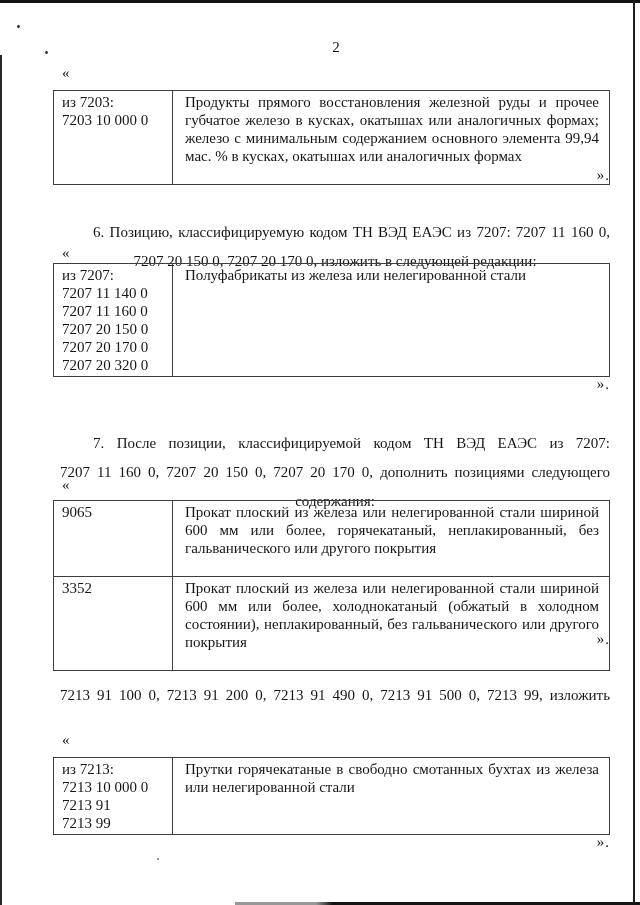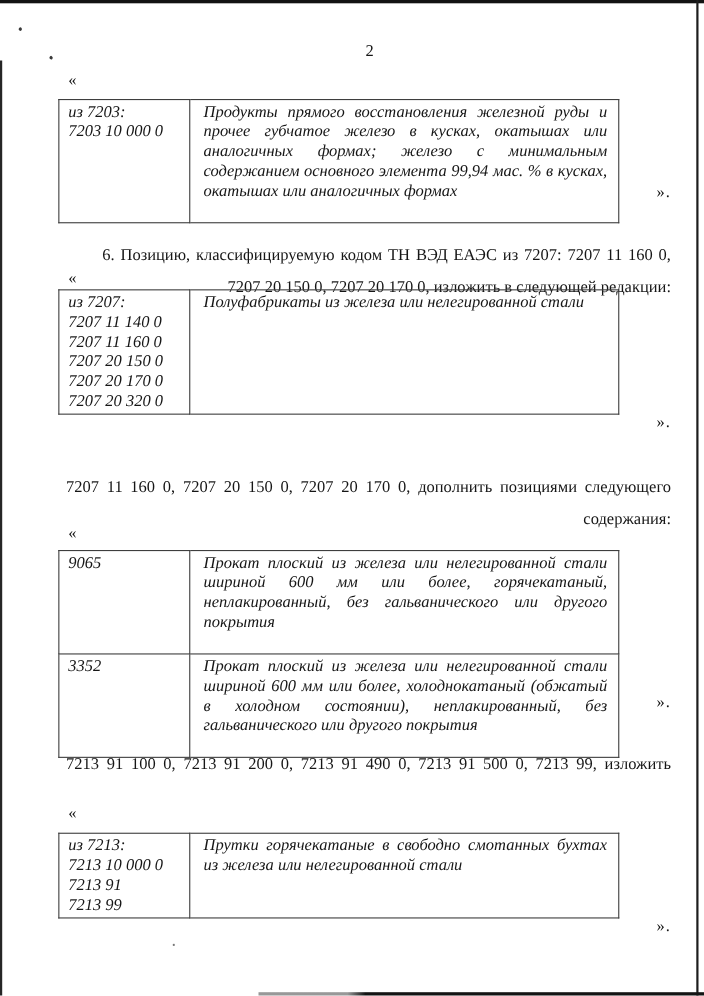--- a/index.html
+++ b/index.html
@@ -23,25 +23,25 @@
 
   .pageno { position:absolute; top:38px; left:300px; width:72px; text-align:center;
             font-size:15px; line-height:18px; }
 
   .q  { position:absolute; font-size:15px; line-height:18px; }
   .oq { left:62px; }
   .cq { left:555px; width:55px; text-align:right; letter-spacing:1px; }
 
   .para { position:absolute; left:60px; width:550px; font-size:15px; line-height:29px;margin-top:32px; }
   .jline  { text-align:justify; text-align-last:justify; }
-  .lline  { text-align:right; }
+  .lline  { text-align:center; }
   .indent { text-indent:33px; }
 
-  table.tbl { position:absolute; left:53px; width:510px; border-collapse:collapse;
-              table-layout:fixed;font-style:italic; }
+  table.tbl { position:absolute; left:53px; width:557px; border-collapse:collapse;
+              table-layout:fixed; }
   table.tbl td { border:1px solid #3e3e3e; vertical-align:top;
                  font-size:15px; line-height:18px; }
   td.code { width:106px; padding:2px 4px 2px 8px; white-space:pre-line; }
   td.desc { padding:2px 10px 19px 12px; text-align:justify; }
 </style>
 </head>
 <body>
 
 <div class="page">
 
@@ -82,20 +82,21 @@
 7207 20 150 0
 7207 20 170 0
 7207 20 320 0</td>
       <td class="desc">Полуфабрикаты из железа или нелегированной стали</td>
     </tr>
   </tbody>
     </table>
   <div class="q cq" style="top:375px">».</div>
 
   <div class="para" style="top:397px">
+    <div class="jline indent">7. После позиции, классифицируемой кодом ТН ВЭД ЕАЭС из 7207:</div>
     <div class="jline">7207 11 160 0, 7207 20 150 0, 7207 20 170 0, дополнить позициями следующего</div>
     <div class="lline">содержания:</div>
   </div>
 
   <span class="q oq" style="top:476px">«</span>
   <table class="tbl" style="top:500px">
     <tbody>
         <tr style="height:56px">
       <td class="code">9065</td>
       <td class="desc">Прокат плоский из железа или нелегированной стали шириной 600 мм или более, горячекатаный, неплакированный, без гальванического или другого покрытия</td>

